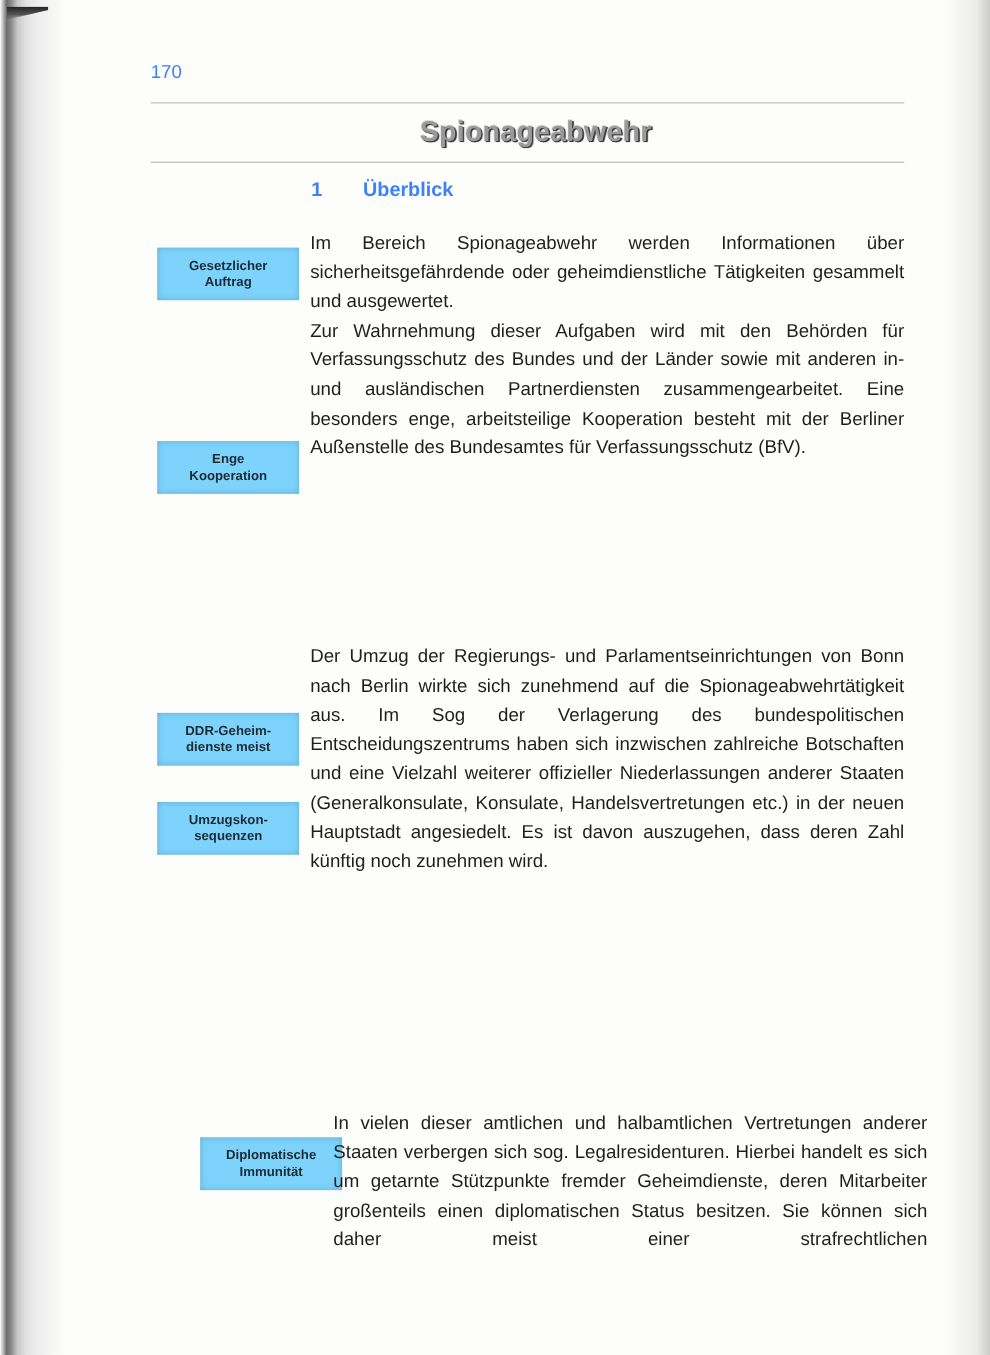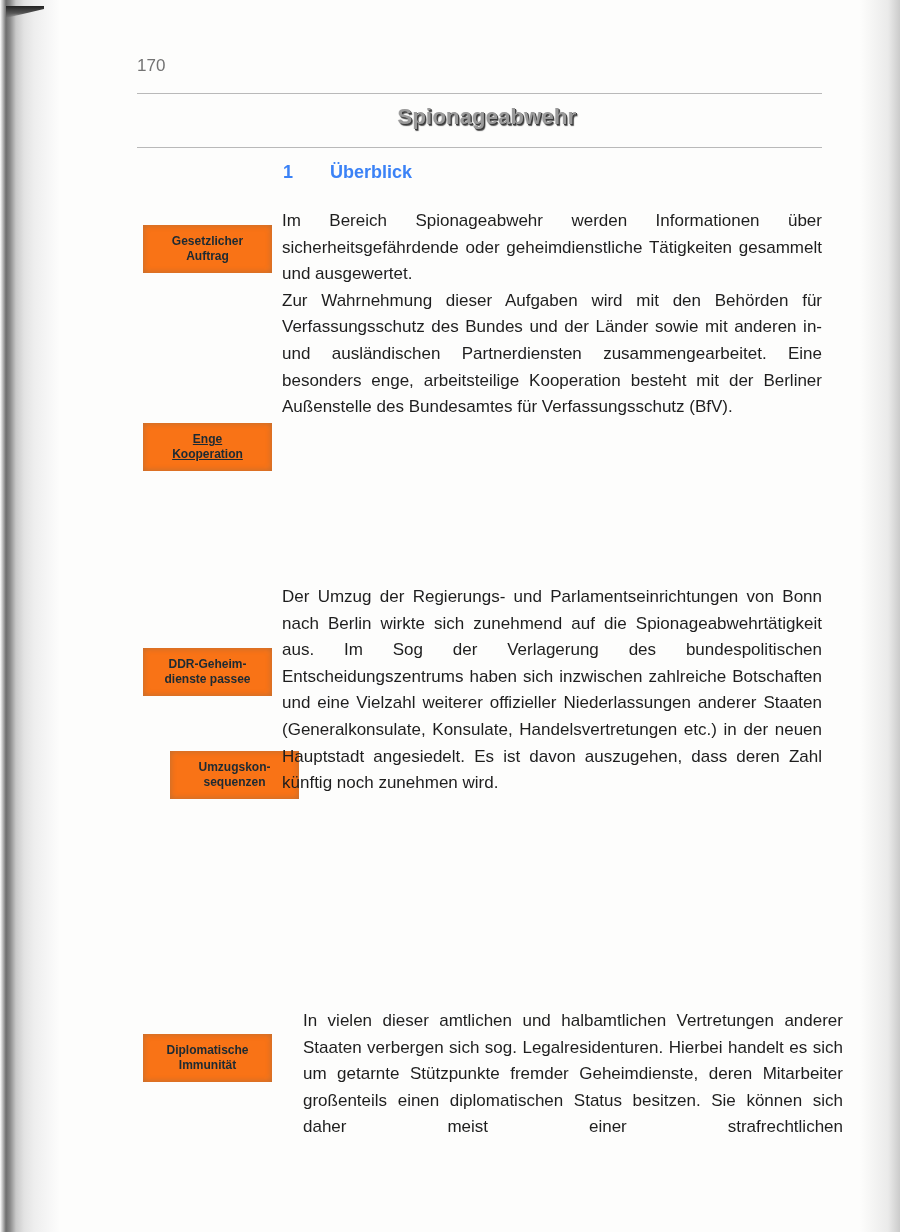--- a/index.html
+++ b/index.html
@@ -16,39 +16,39 @@
   .spine-top {
     position: absolute; left: 6px; top: 6px; width: 38px; height: 12px;
     background: linear-gradient(to bottom, #222 0%, #555 60%, rgba(0,0,0,0) 100%);
     clip-path: polygon(0 0, 100% 0, 100% 25%, 0 100%);
   }
   .right-shade {
     position: absolute; right: 0; top: 0; width: 40px; height: 1232px;
     background: linear-gradient(to right, rgba(255,255,255,0) 0%, rgba(200,200,200,0.35) 70%, rgba(170,170,170,0.6) 100%);
   }
   .page-number {
-    position: absolute; left: 137px; top: 56px; font-size: 17px; color: #737373;
+    position: absolute; left: 137px; top: 56px; font-size: 17px; color: #3b82f6;
   }
   .rule {
     position: absolute; left: 137px; width: 685px; height: 1px; background: #b9b9b9;
   }
   .rule.top { top: 93px; }
   .rule.bottom { top: 147px; }
   .chapter-title {
     position: absolute; left: 137px; width: 700px; top: 104px; text-align: center;
-    font-size: 22px; font-weight: bold; color: #9a9a9a; letter-spacing: 0.2px;
+    font-size: 26px; font-weight: bold; color: #9a9a9a; letter-spacing: 0.2px;
     text-shadow: 1px 1px 0 #3a3a3a, -0.5px -0.5px 0 #dcdcdc, 1.5px 1.5px 1px #555;
   }
   .section-heading {
     position: absolute; top: 162px; left: 283px; font-size: 18px; font-weight: bold; color: #3b82f6;
   }
   .section-heading .num { display: inline-block; width: 47px; }
   .margin-box {
     position: absolute; left: 143px; width: 129px; height: 48px;
-    background: #f97316;
+    background: #7dd3fc;
     display: flex; align-items: center; justify-content: center; text-align: center;
     font-size: 12px; font-weight: bold; color: #1c2a33; line-height: 15px;
     box-shadow: inset 0 0 6px rgba(60,100,115,0.35);
   }
   .body-text {
     position: absolute; left: 282px; width: 540px;
     font-size: 17px; line-height: 26.6px; color: #1e1e1e;
     text-align: justify;
   }
   .body-text p { margin: 0; }
@@ -68,30 +68,30 @@
 <div class="chapter-title">Spionageabwehr</div>
 <div class="rule bottom"></div>
 
 <div class="section-heading">
   <span class="num">1</span><span>Überblick</span>
 </div>
 
 <div class="margin-box" style="top:225px;">
   <span style="display:block;width:92px;">Gesetzlicher Auftrag</span>
 </div>
-<div class="margin-box" style="top:423px;text-decoration:underline;">
+<div class="margin-box" style="top:401px;">
   <span style="display:block;width:90px;">Enge Kooperation</span>
 </div>
 <div class="margin-box" style="top:648px;">
-  <span style="display:block;width:100px;">DDR-Geheim-dienste passee</span>
+  <span style="display:block;width:100px;">DDR-Geheim-dienste meist</span>
 </div>
-<div class="margin-box" style="top:751px;margin-left:27px;">
+<div class="margin-box" style="top:729px;">
   <span style="display:block;width:90px;">Umzugskon-sequenzen</span>
 </div>
-<div class="margin-box" style="top:1034px;">
+<div class="margin-box" style="top:1034px;margin-left:39px;">
   <span style="display:block;width:100px;">Diplomatische Immunität</span>
 </div>
 
 <div class="body-text para-1">
   <p>Im Bereich Spionageabwehr werden Informationen über sicherheitsgefährdende oder geheimdienstliche Tätigkeiten gesammelt und ausgewertet.</p>
   <p>Zur Wahrnehmung dieser Aufgaben wird mit den Behörden für Verfassungsschutz des Bundes und der Länder sowie mit anderen in- und ausländischen Partnerdiensten zusammengearbeitet. Eine besonders enge, arbeitsteilige Kooperation besteht mit der Berliner Außenstelle des Bundesamtes für Verfassungsschutz (BfV).</p>
 </div>
 
 <div class="body-text para-2">
   <p>Der Umzug der Regierungs- und Parlamentseinrichtungen von Bonn nach Berlin wirkte sich zunehmend auf die Spionageabwehrtätigkeit aus. Im Sog der Verlagerung des bundespolitischen Entscheidungszentrums haben sich inzwischen zahlreiche Botschaften und eine Vielzahl weiterer offizieller Niederlassungen anderer Staaten (Generalkonsulate, Konsulate, Handelsvertretungen etc.) in der neuen Hauptstadt angesiedelt. Es ist davon auszugehen, dass deren Zahl künftig noch zunehmen wird.</p>

